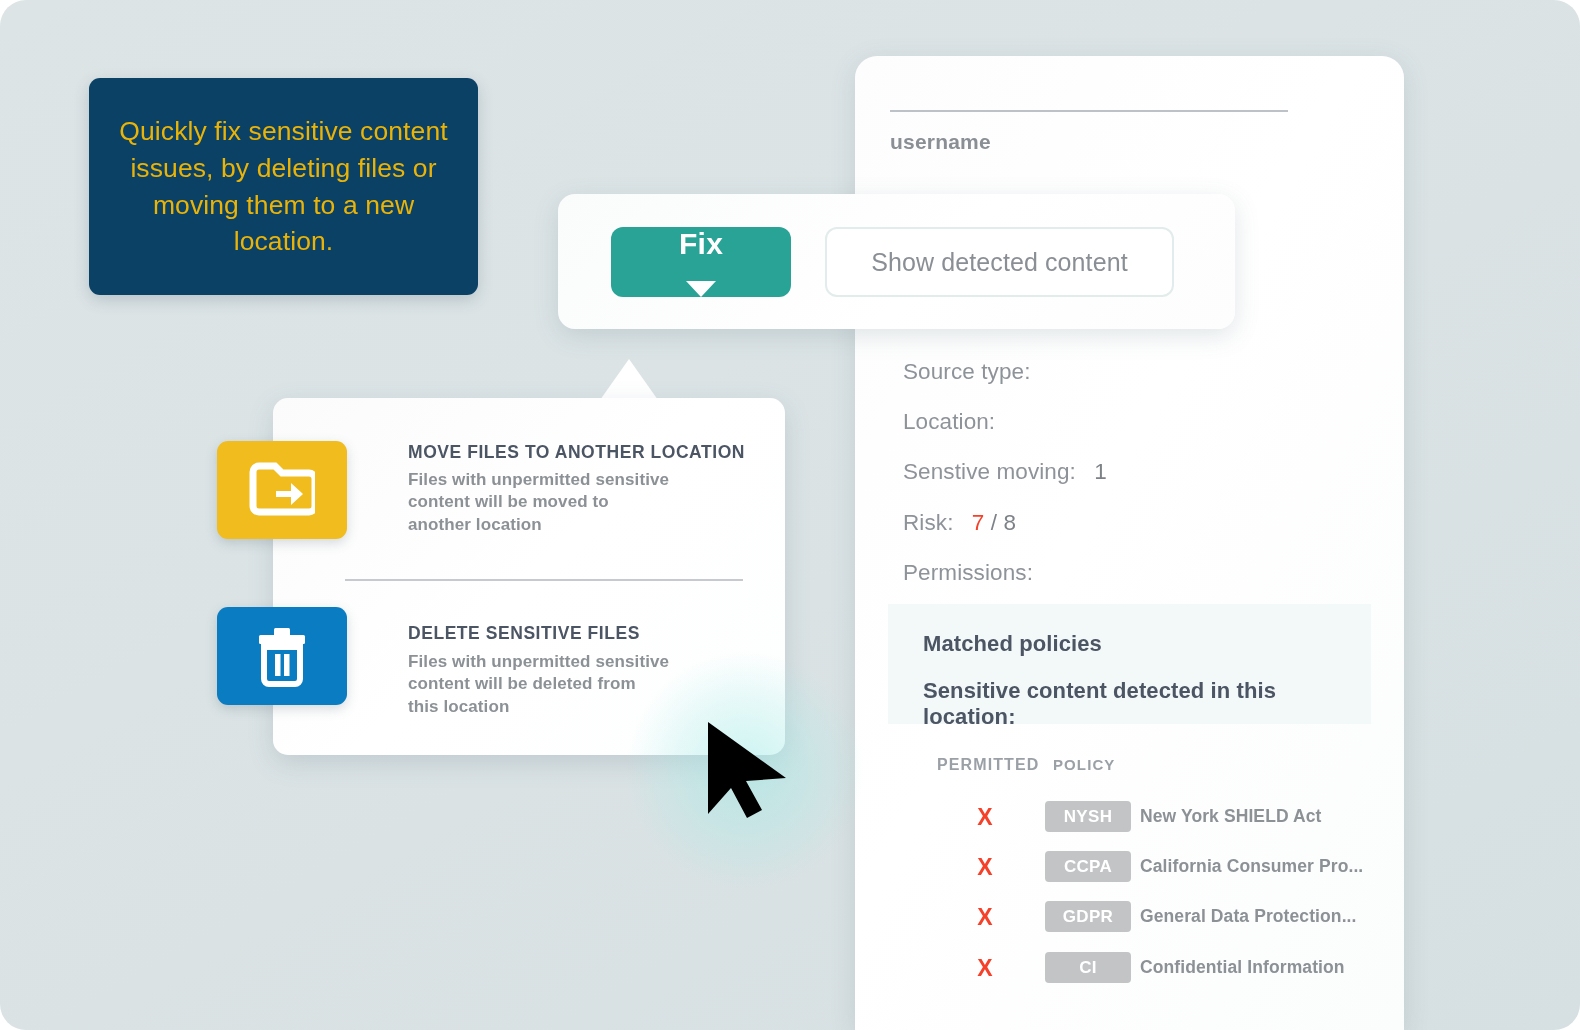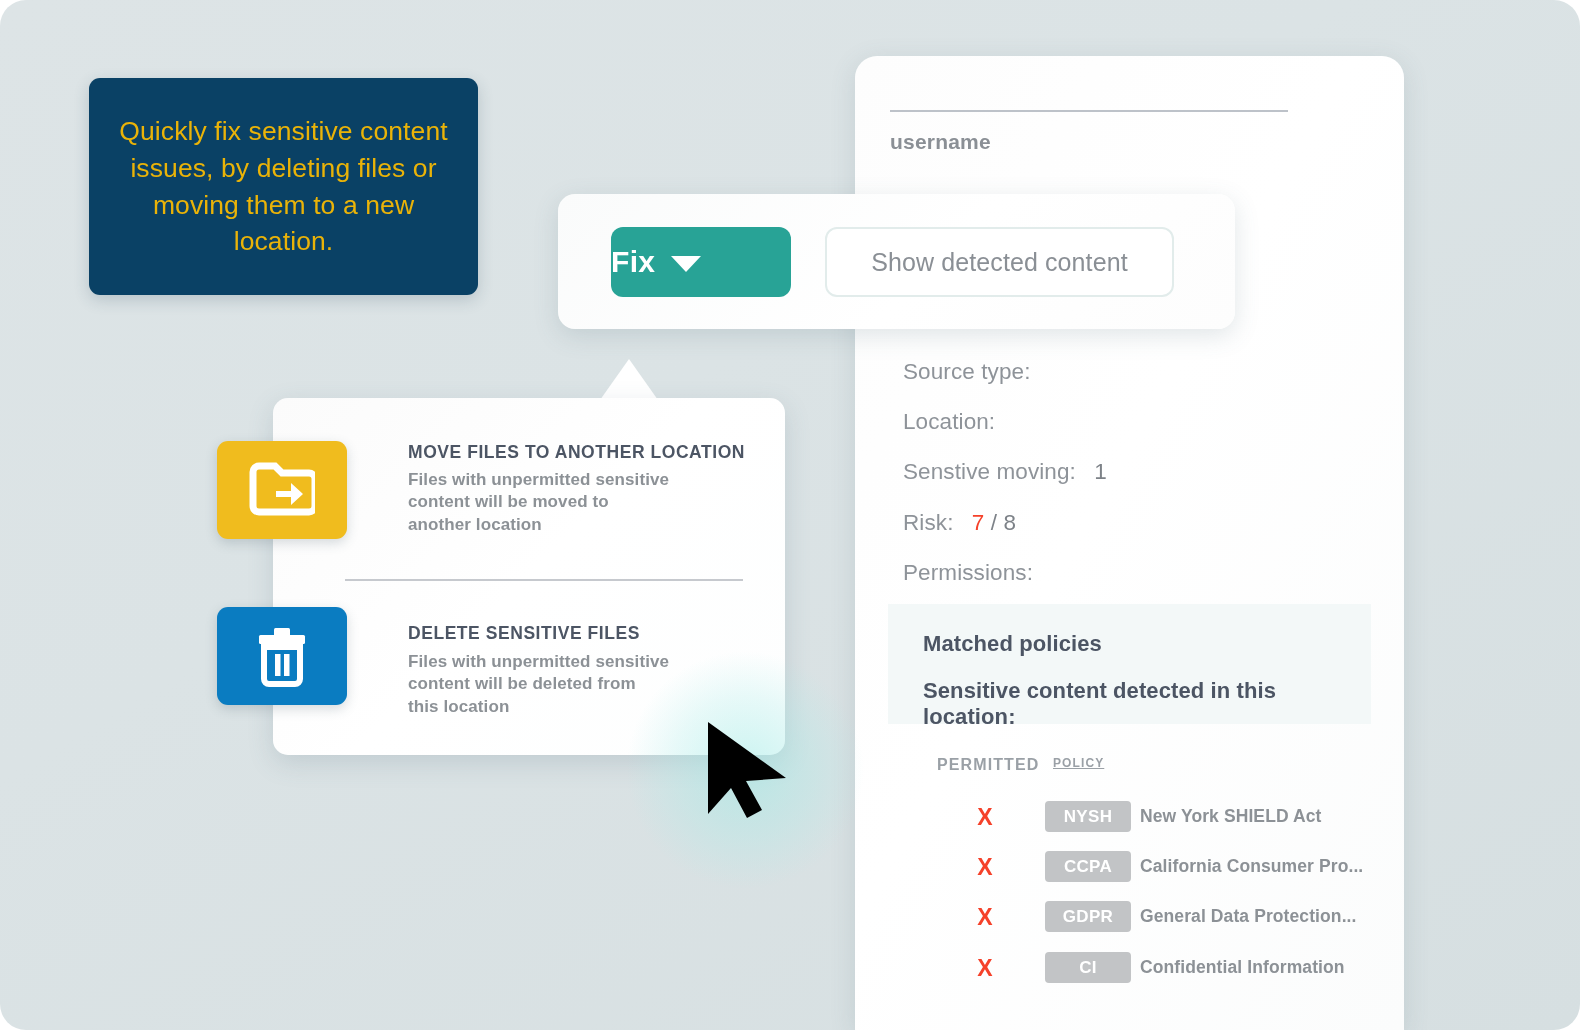--- a/index.html
+++ b/index.html
@@ -98,21 +98,21 @@
   #policy-head {
     position: absolute; left: 0; top: 700px; width: 100%;
   }
   .col-permitted {
     position: absolute; left: 82px; top: 0;
     width: 96px; text-align: center;
     font-size: 16px; font-weight: bold; letter-spacing: 1.1px; color: #9aa0a6;
   }
   .col-policy {
     position: absolute; left: 198px; top: 0;
-    font-size: 12px; font-weight: bold; letter-spacing: 1.1px; color: #9aa0a6; text-decoration: underline;
+    font-size: 15px; font-weight: bold; letter-spacing: 1.1px; color: #9aa0a6;
   }
 
   .policy-row {
     position: absolute; left: 0; width: 100%; height: 50px;
   }
   .policy-row .x-mark {
     position: absolute; left: 82px; width: 96px; text-align: center;
     font-size: 23px; font-weight: bold; color: #f5412a;
     top: 0;
   }
@@ -144,20 +144,21 @@
   #fix-button {
     position: absolute;
     left: 53px; top: 33px;
     width: 180px; height: 70px;
     background: #28a396;
     border-radius: 12px;
     border: none;
     display: flex; align-items: center; justify-content: flex-start;
     gap: 16px;
     cursor: pointer;
+    flex-direction: column;
   }
   #fix-button .lbl {
     color: #ffffff; font-size: 30px; font-weight: bold; letter-spacing: 0.3px;
   }
   #fix-caret {
     width: 0; height: 0;
     border-left: 15px solid transparent;
     border-right: 15px solid transparent;
     border-top: 16px solid #ffffff;
     margin-top: 4px;

